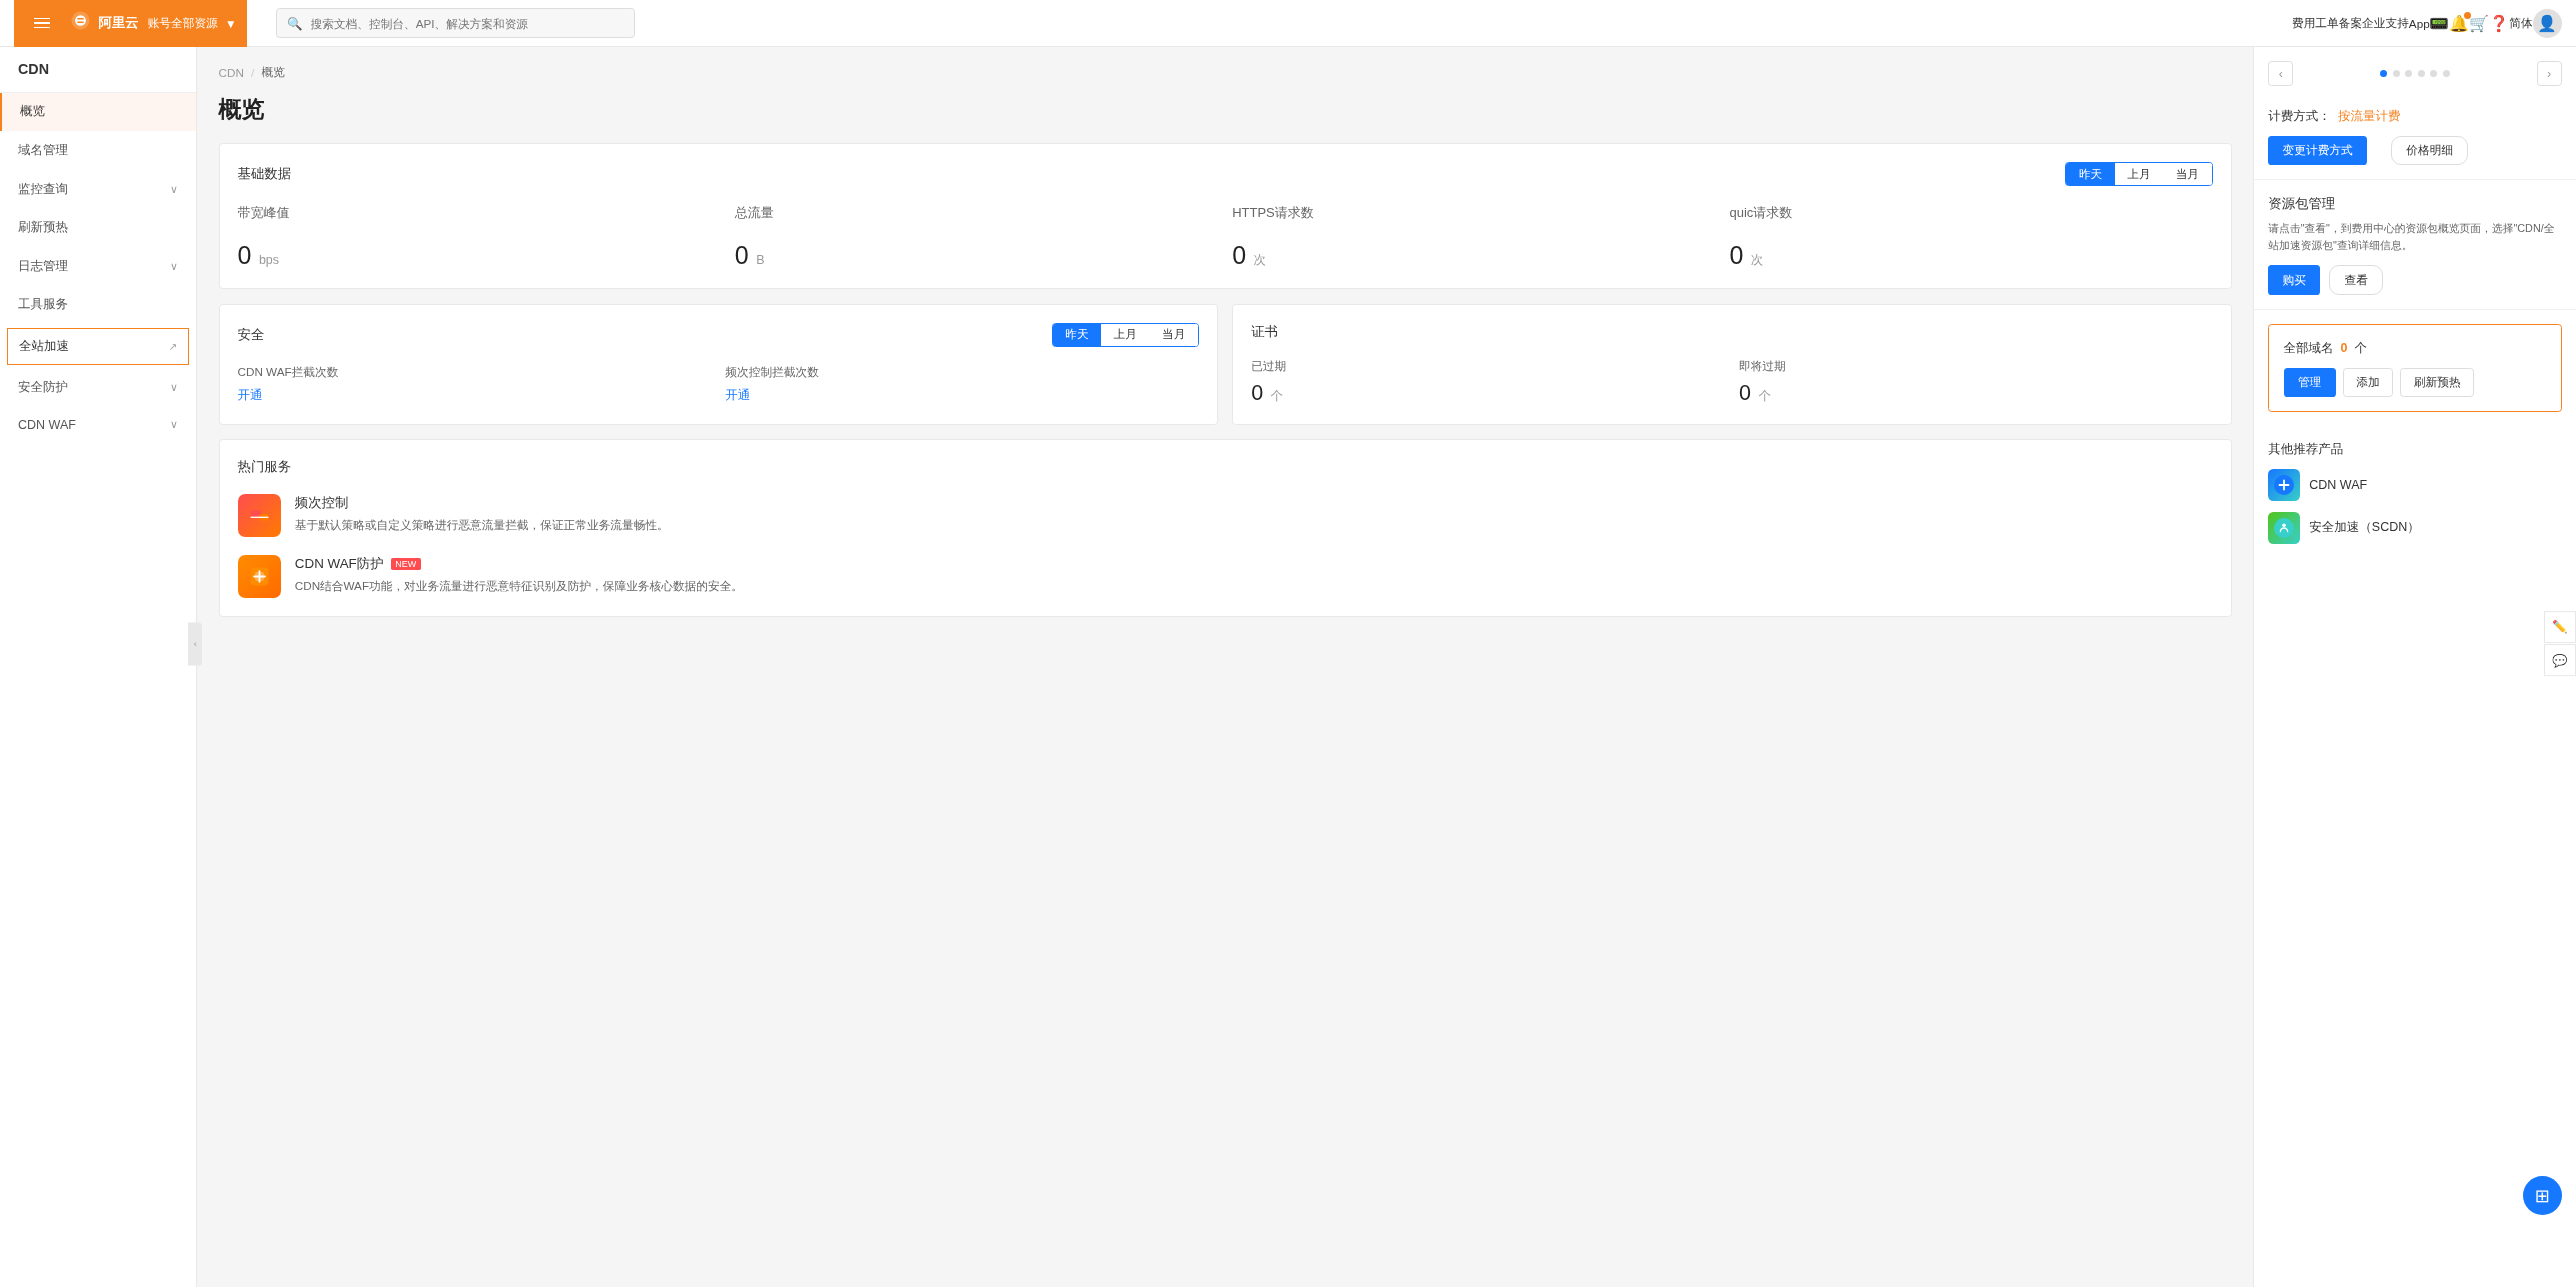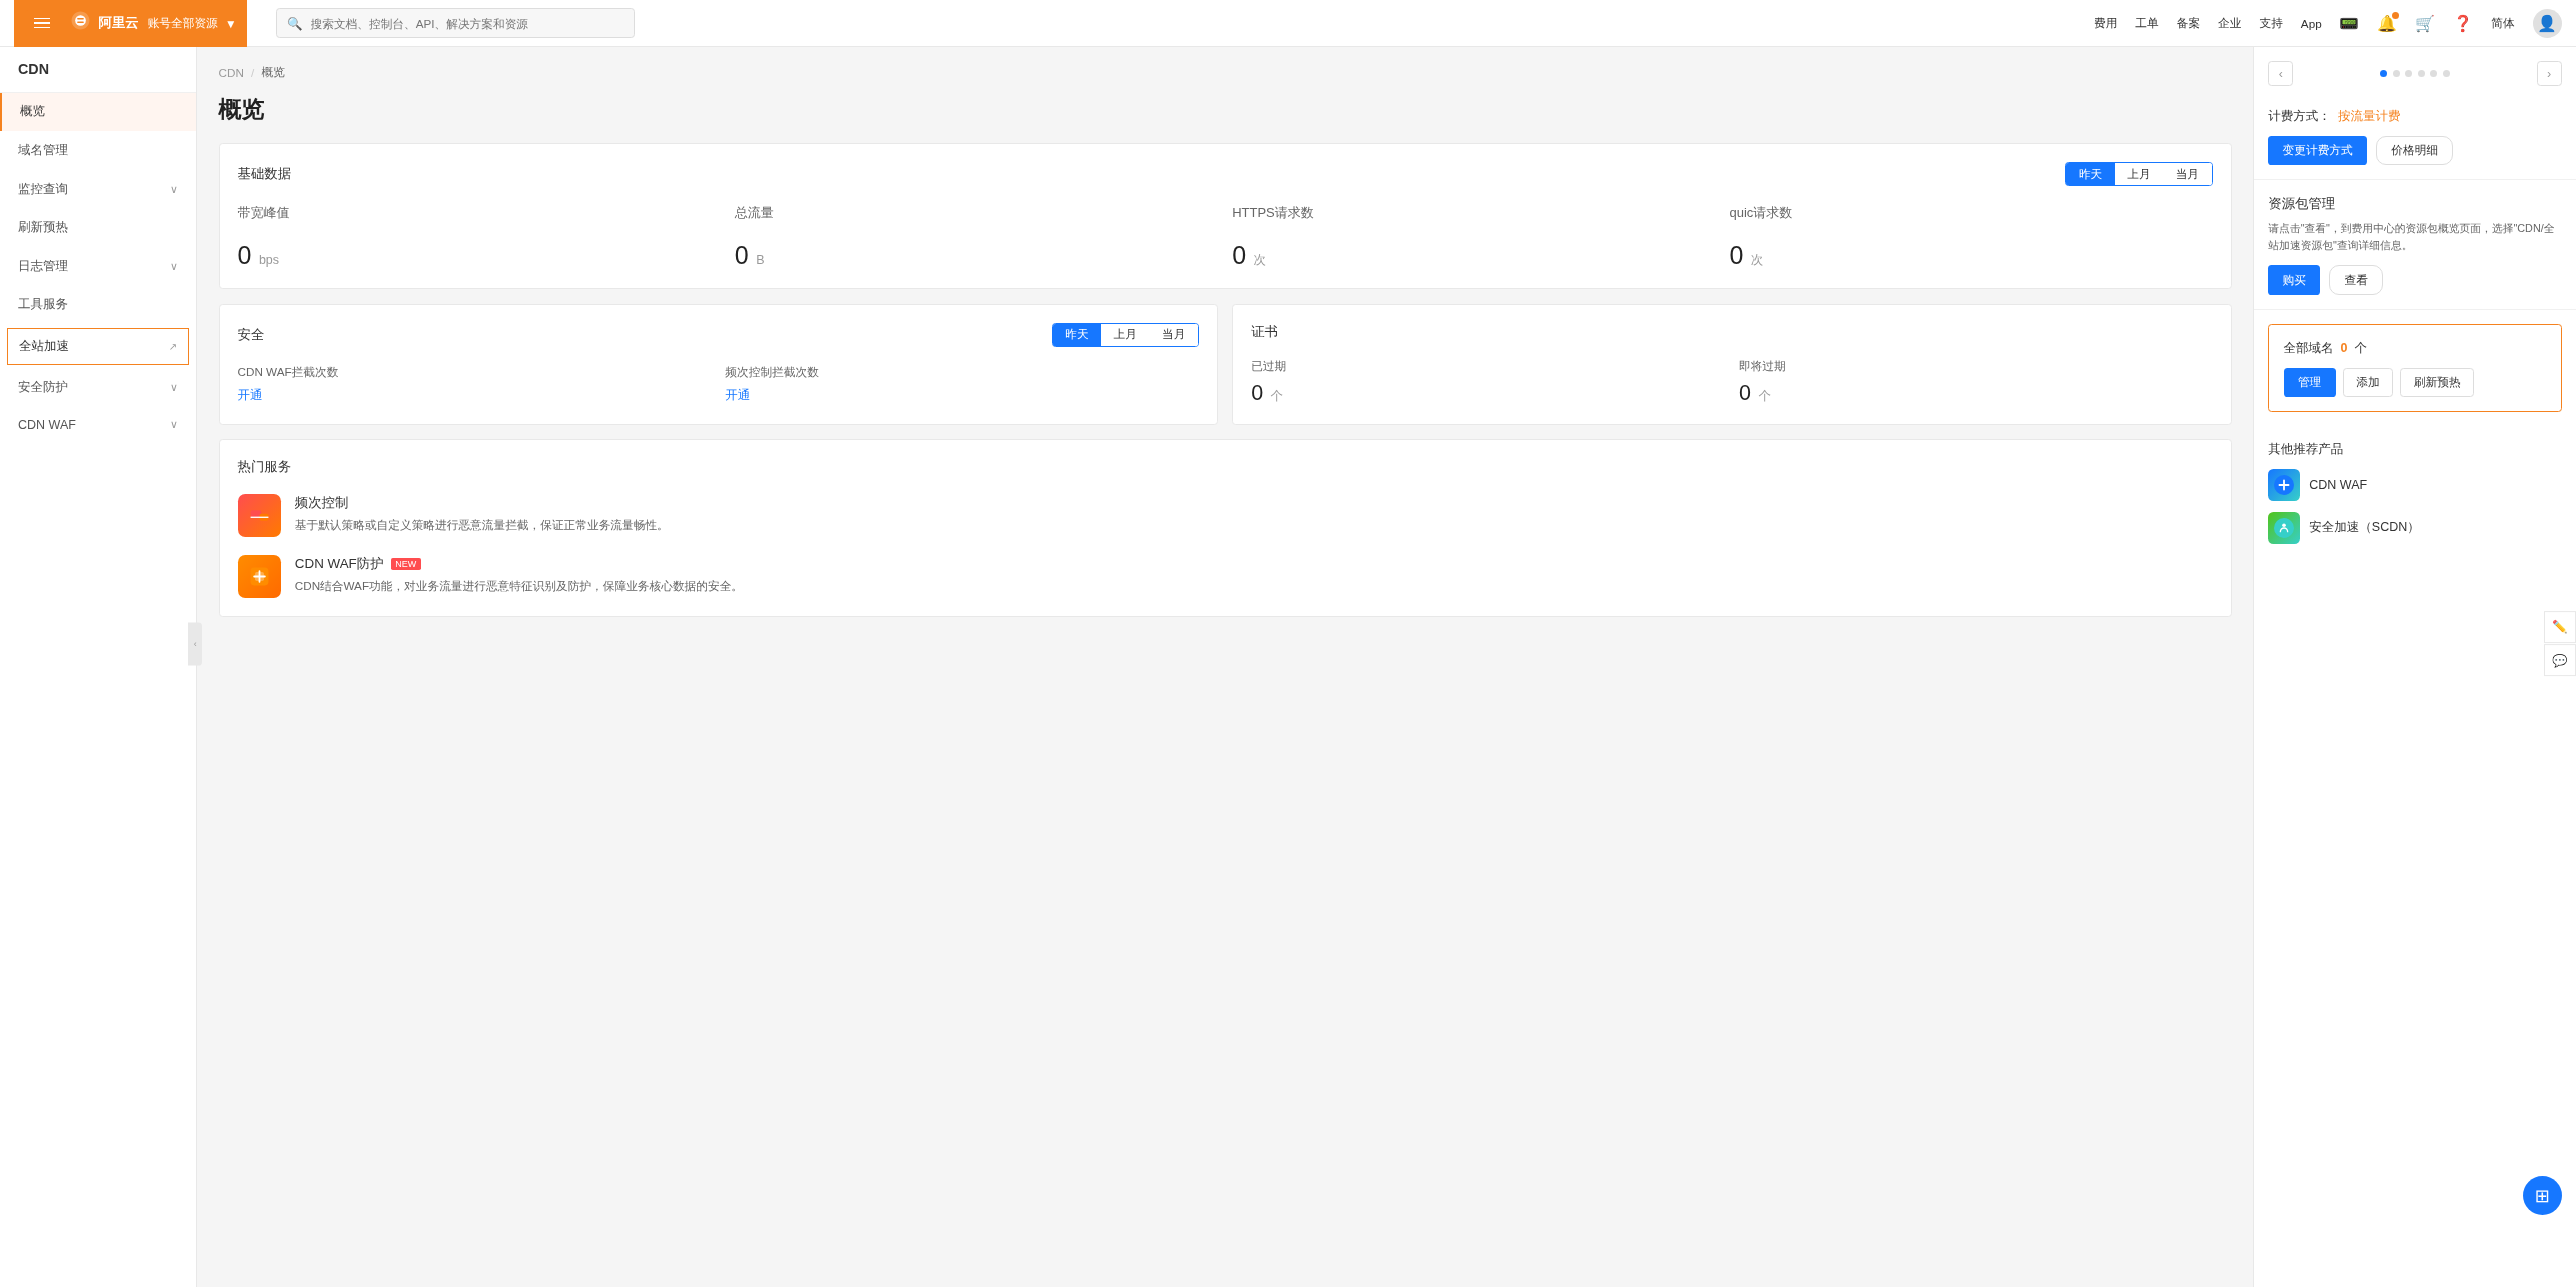--- a/index.html
+++ b/index.html
@@ -17,21 +17,21 @@
 
     .search-bar {
       flex: 1; max-width: 359px; height: 30.5px;
       border: 0.9px solid #ddd; border-radius: 3.6px;
       display: flex; align-items: center; padding: 0 10.8px; gap: 7.2px;
       background: #f7f7f7;
     }
     .search-bar input { border: none; background: transparent; outline: none; font-size: 11.7px; flex: 1; color: #666; }
     .search-icon-wrap { color: #999; font-size: 12.5px; }
 
-    .top-nav-right { display: flex; align-items: center; gap: 18px; margin-left: auto; text-align: right; }
+    .top-nav-right { display: flex; align-items: center; margin-left: auto; text-align: right; }
     .nav-link { font-size: 11.7px; color: #333; cursor: pointer; white-space: nowrap; }
     .nav-icon { font-size: 16px; cursor: pointer; color: #555; position: relative; }
     .badge-dot { width: 7.2px; height: 7.2px; background: #f5821f; border-radius: 50%; position: absolute; top: -1.8px; right: -1.8px; }
     .avatar { width: 29px; height: 29px; border-radius: 50%; background: #e0e0e0; display: flex; align-items: center; justify-content: center; overflow: hidden; cursor: pointer; }
 
     
     .sidebar {
       position: fixed; top: 47px; left: 0; bottom: 0; width: 197px;
       background: #fff; border-right: 0.9px solid #e8e8e8;
       overflow-y: auto; z-index: 50;
@@ -116,21 +116,21 @@
     .carousel-nav { display: flex; align-items: center; justify-content: space-between; padding: 14.3px 14.3px 7.2px; }
     .carousel-dots { display: flex; gap: 5.4px; justify-content: center; flex: 1; }
     .carousel-dot { width: 7.2px; height: 7.2px; border-radius: 50%; background: #ddd; cursor: pointer; }
     .carousel-dot.active { background: #1677ff; }
     .carousel-btn { width: 25px; height: 25px; border: 0.9px solid #ddd; border-radius: 3.6px; background: #fff; cursor: pointer; display: flex; align-items: center; justify-content: center; color: #999; font-size: 12.5px; }
 
     .billing-section { padding: 14.3px; border-bottom: 0.9px solid #f0f0f0; }
     .billing-row { display: flex; align-items: center; gap: 7.2px; margin-bottom: 10.8px; }
     .billing-label { font-size: 12.5px; color: #333; }
     .billing-value { color: #f5821f; font-size: 12.5px; font-weight: 500; cursor: pointer; }
-    .billing-actions { display: flex; gap: 9px; }
+    .billing-actions { display: flex; gap: 24px; }
     .btn-primary { background: #1677ff; color: #fff; border: none; border-radius: 3.6px; padding: 6.3px 14.3px; font-size: 11.7px; cursor: pointer; }
     .btn-default { background: #fff; color: #333; border: 0.9px solid #ddd; border-radius: 10px; padding: 6.3px 14.3px; font-size: 11.7px; cursor: pointer; }
 
     .resource-section { padding: 14.3px; border-bottom: 0.9px solid #f0f0f0; }
     .resource-title { font-size: 13.4px; font-weight: 500; color: #333; margin-bottom: 7.2px; }
     .resource-desc { font-size: 10.8px; color: #666; line-height: 1.6; margin-bottom: 10.8px; }
     .resource-actions { display: flex; gap: 9px; }
 
     .domain-section { padding: 14.3px; border: 1.8px solid #f5821f; border-radius: 3.6px; margin: 14.3px; }
     .domain-header { display: flex; align-items: center; gap: 7.2px; margin-bottom: 10.8px; }

